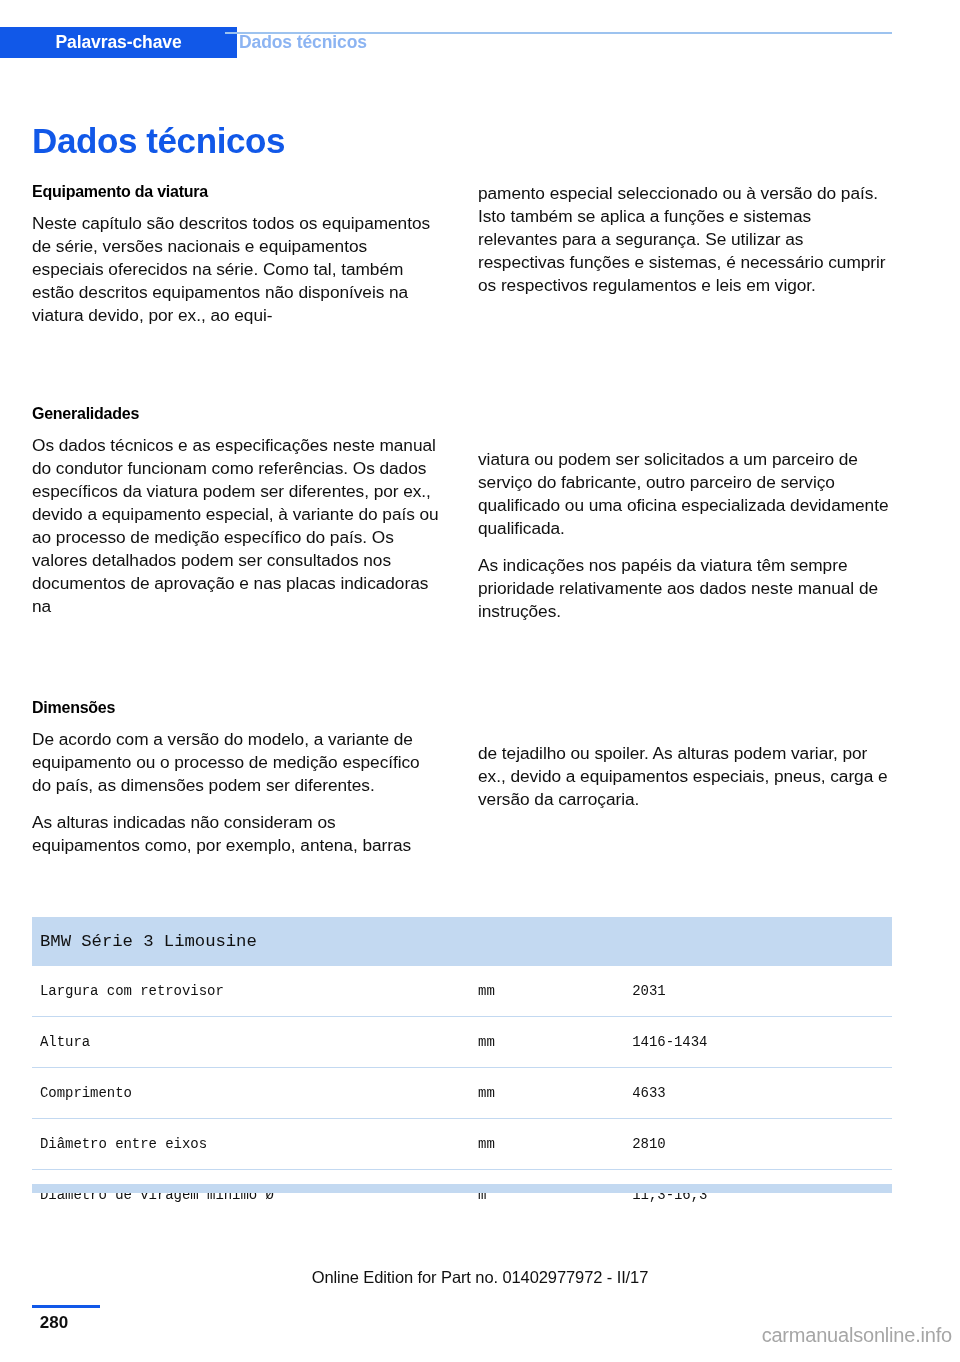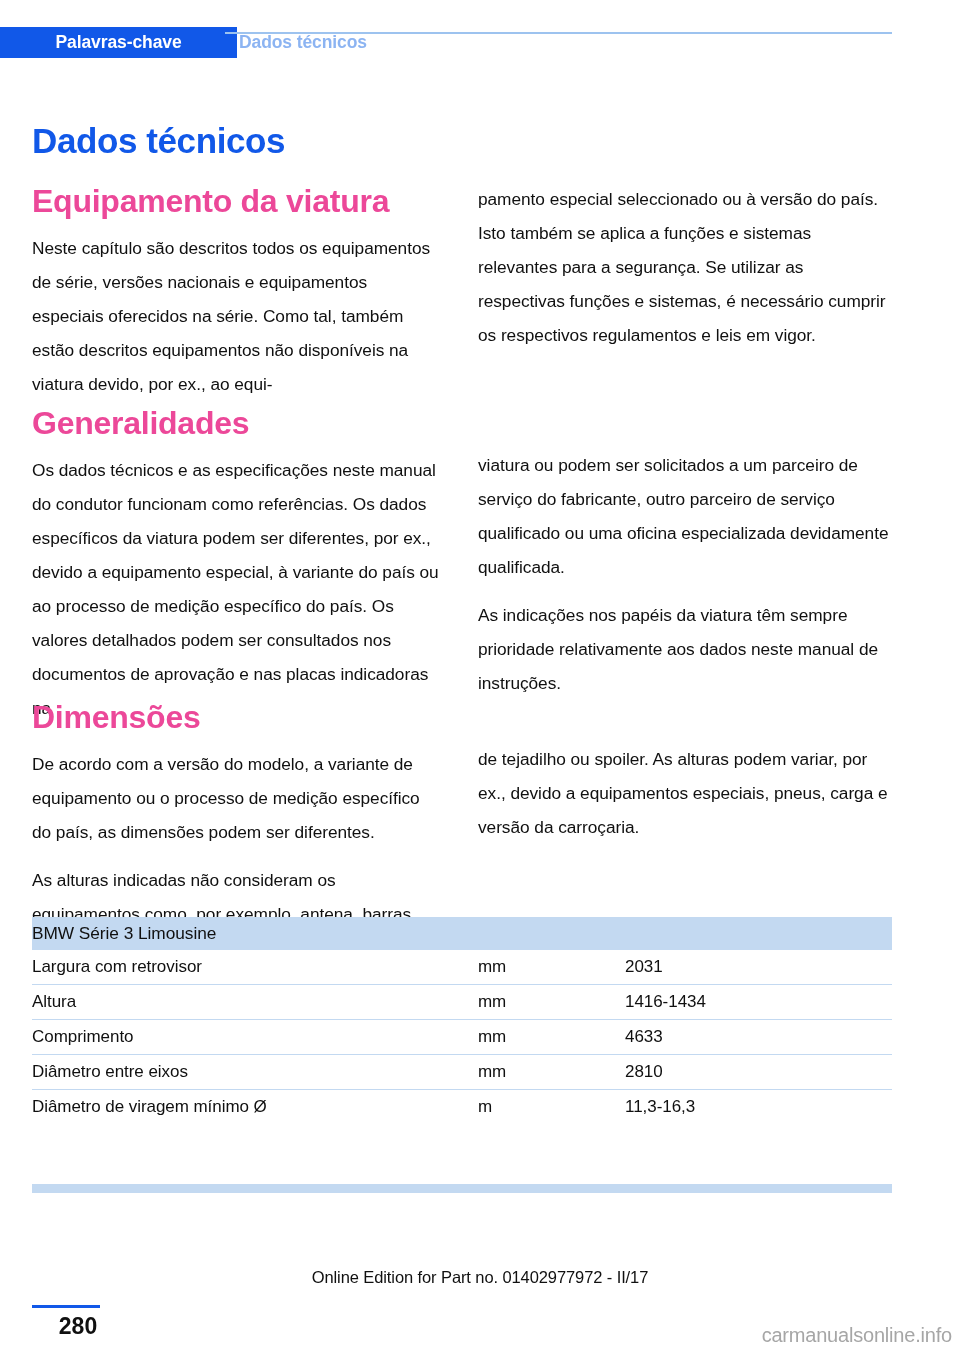--- a/index.html
+++ b/index.html
@@ -79,30 +79,30 @@
     position: absolute;
     left: 32px;
     width: 410px;
   }
   .col-right {
     position: absolute;
     left: 478px;
     width: 414px;
   }
   .sec-heading {
-    font-size: 32px;
-    font-weight: bold;
-    color: #ec4899;
+    font-size: 16px;
+    font-weight: bold;
+    color: #000000;
     letter-spacing: -0.25px;
     margin: 0 0 11px 0;
     line-height: 1.2;
   }
   .body-text {
     font-size: 17.3px;
-    line-height: 34px;
+    line-height: 23px;
     color: #101010;
     margin: 0;
     letter-spacing: -0.05px;
   }
   .body-text + .body-text {
     margin-top: 14px;
   }
 
   
   #sec-equip-left  { top: 182px; }
@@ -114,34 +114,35 @@
 
   
   #spec-table {
     position: absolute;
     left: 32px;
     top: 917px;
     width: 860px;
     border-collapse: collapse;
   }
   #spec-table td {
-    padding: 0;
+    padding: 8px;
     vertical-align: middle;
+    font-family: Liberation Mono, monospace;
   }
   .tbl-head-row td {
     background: #c3d9f1;
     height: 33px;
     font-size: 17.3px;
     color: #101010;
     padding-left: 5px;
     letter-spacing: -0.05px;
   }
   .tbl-row td {
     height: 34px;
-    font-size: 17px;
+    font-size: 14px;
     color: #101010;
     border-bottom: 1.5px solid #c3d9f1;
     padding-left: 5px;
     letter-spacing: -0.05px;
   }
   .tbl-row.last td {
     border-bottom: none;
   }
   .c-label { width: 446px; }
   .c-unit  { width: 147px; }
@@ -159,25 +160,25 @@
   #footer-rule {
     position: absolute;
     left: 32px;
     top: 1305px;
     width: 68px;
     height: 3px;
     background: #1158e8;
   }
   #page-number {
     position: absolute;
-    left: 44px;
+    left: 20px;
     top: 1313px;
     width: 68px;
     text-align: center;
-    font-size: 23px;
+    font-size: 17px;
     font-weight: bold;
     color: #101010;
   }
   #footer-edition {
     position: absolute;
     left: 0;
     top: 1268px;
     width: 960px;
     text-align: center;
     font-size: 16.5px;

